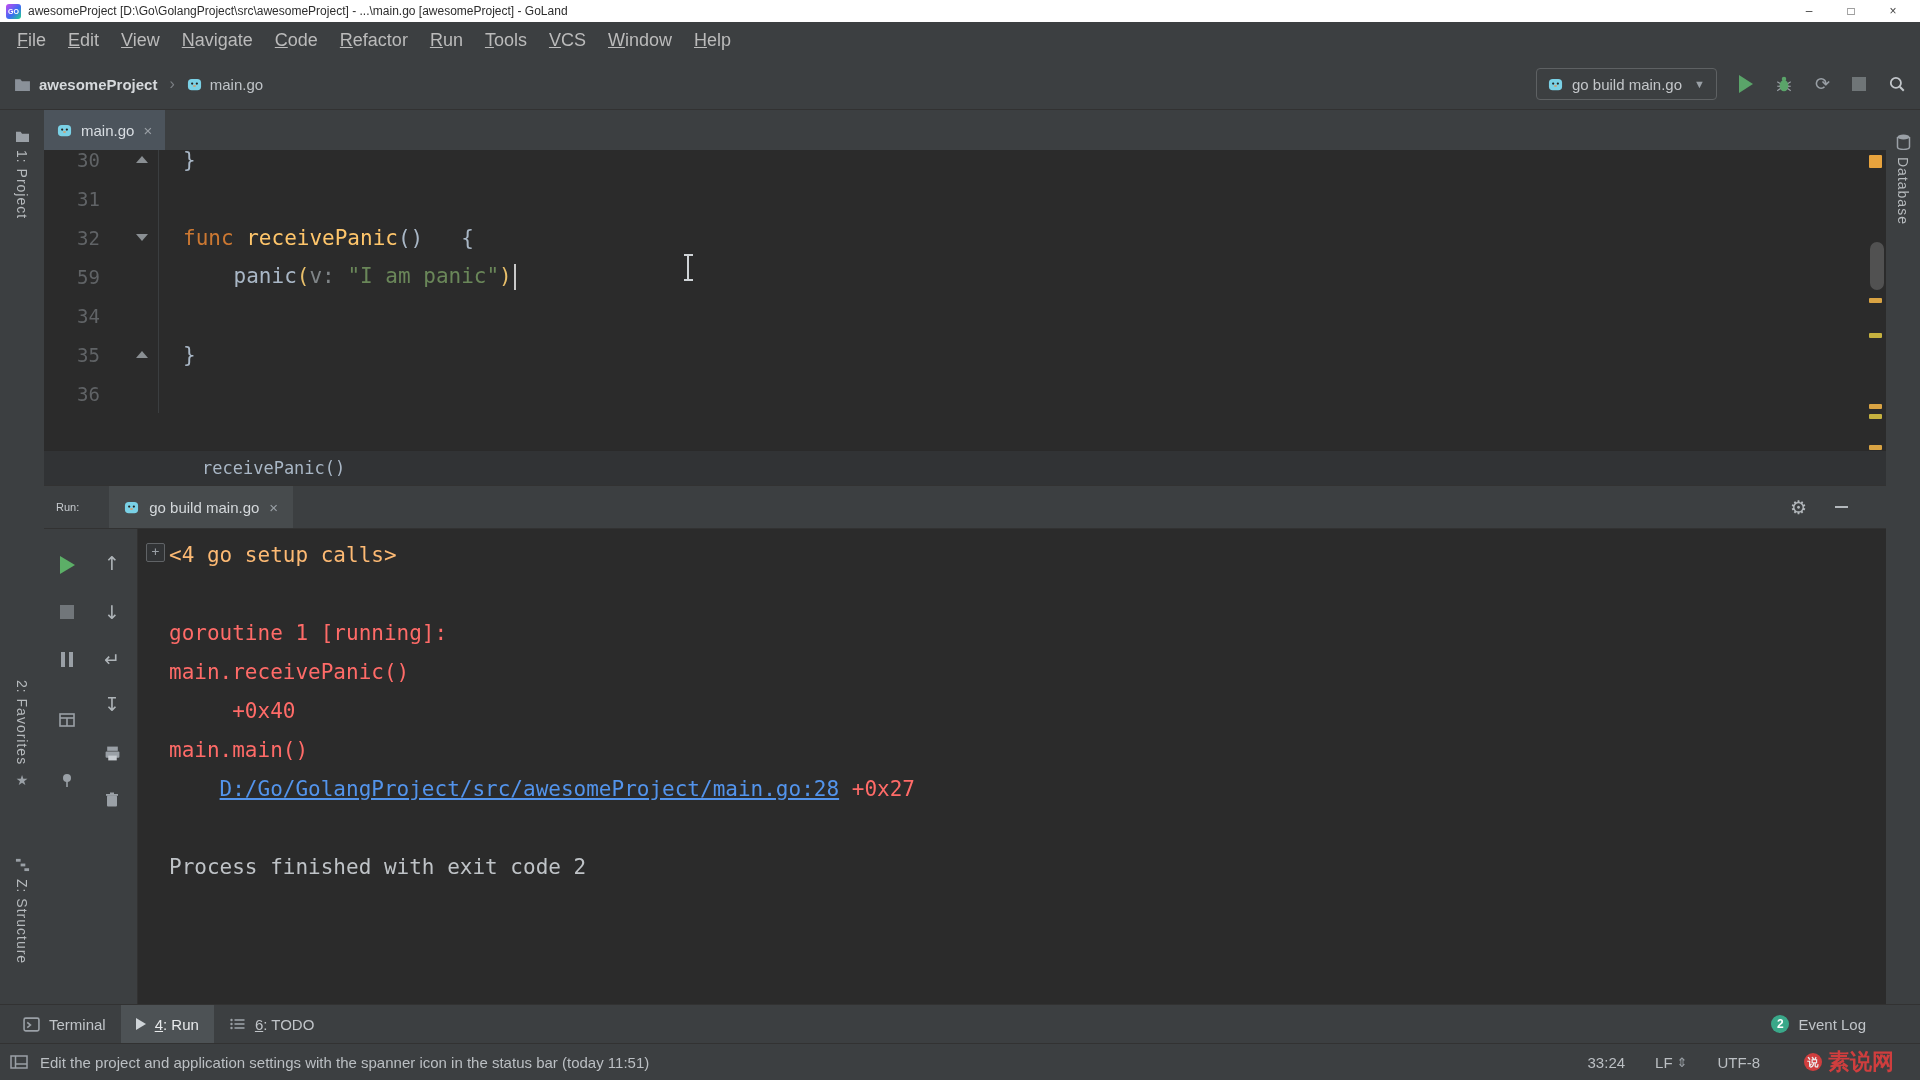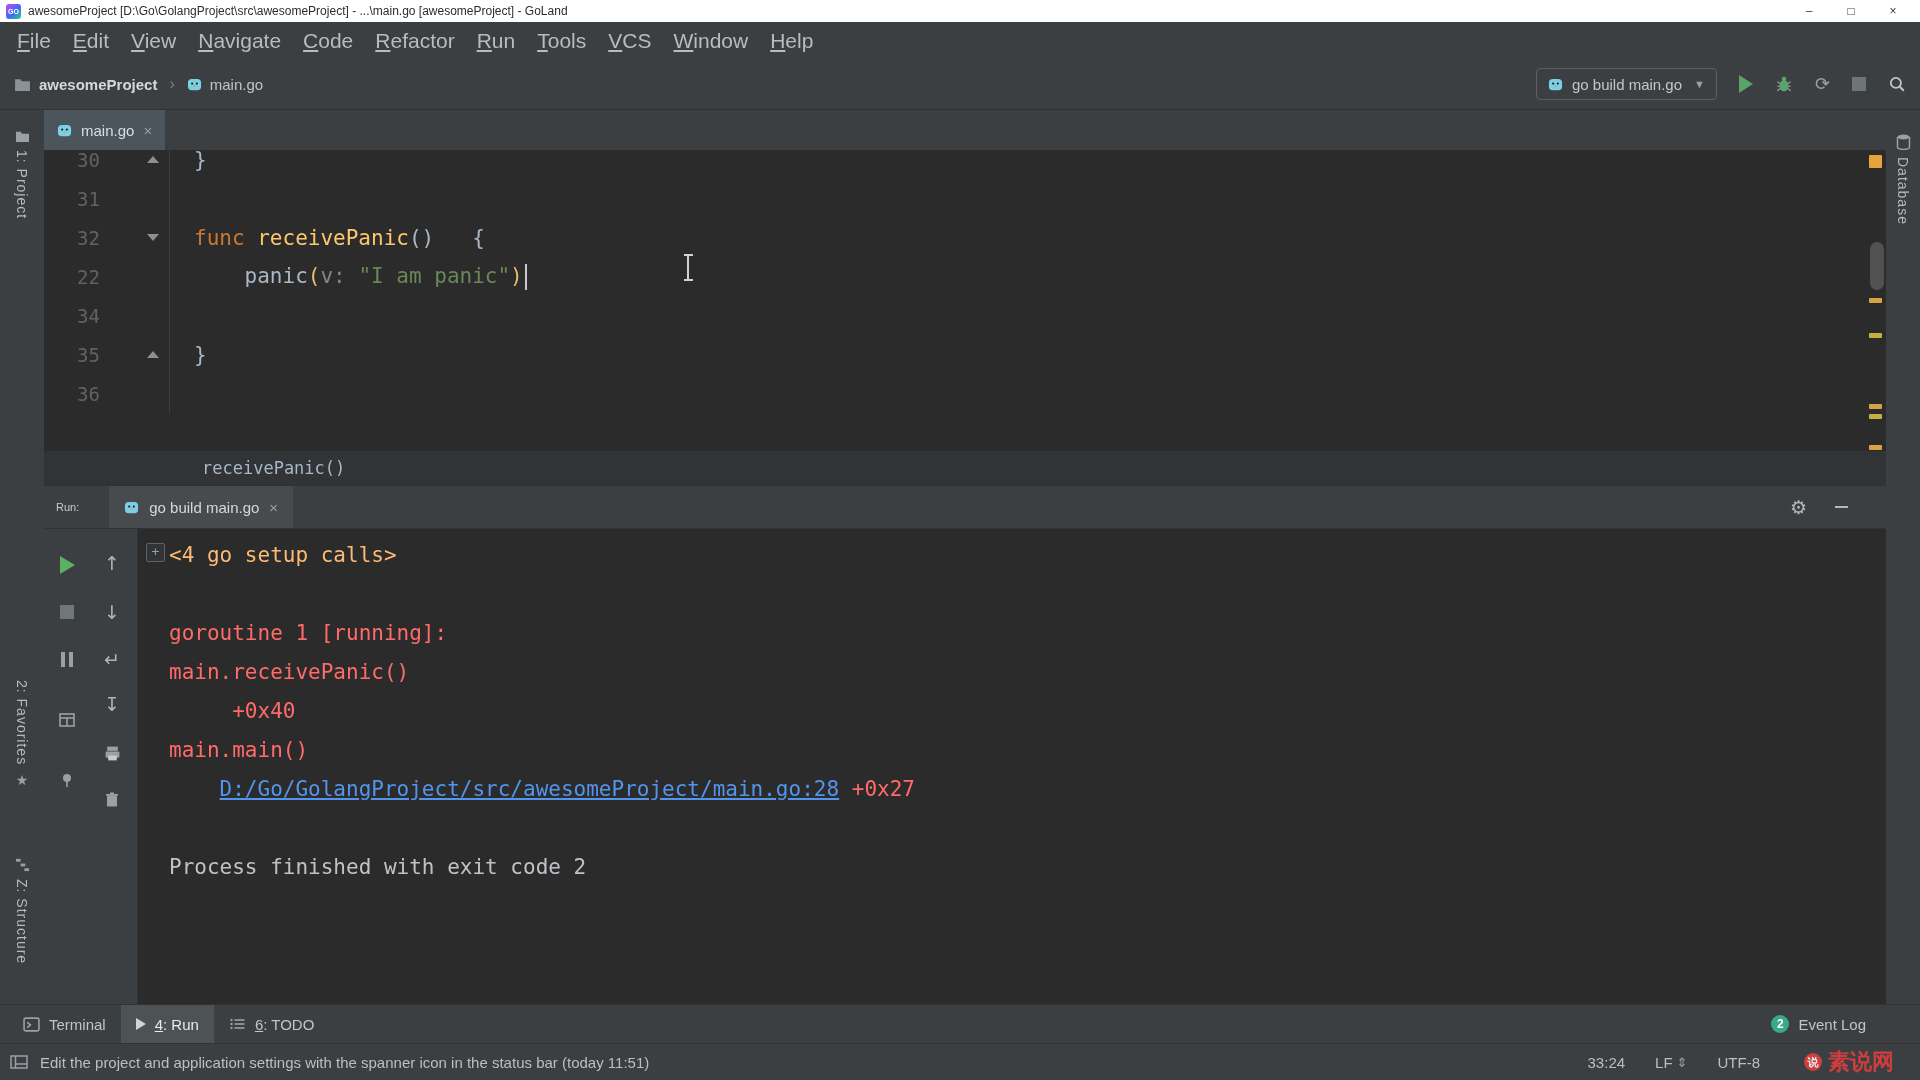--- a/index.html
+++ b/index.html
@@ -12,21 +12,21 @@
   .app-logo{width:15px;height:15px;border-radius:3px;flex:none;
             background:linear-gradient(135deg,#c84af0 0%,#3d6bf4 55%,#21d789 100%);
             color:#fff;font-size:7px;font-weight:bold;display:flex;align-items:center;justify-content:center;}
   .title-text{margin-left:7px;font-size:12px;color:#2d2d2d;white-space:nowrap;}
   .win-controls{margin-left:auto;display:flex;height:100%;}
   .win-btn{width:42px;height:100%;display:flex;align-items:center;justify-content:center;color:#444;font-size:12px;}
 
   
   .menu-bar{position:absolute;top:22px;left:0;width:100%;height:37px;background:#3c3f41;
             display:flex;align-items:center;padding-left:6px;box-sizing:border-box;}
-  .menu-item{padding:0 11px;font-size:21px;color:#bbbbbb;cursor:default;}
+  .menu-item{padding:0 11px;font-size:18px;color:#bbbbbb;cursor:default;}
   .mn{text-decoration:underline;}
 
   
   .nav-bar{position:absolute;top:59px;left:0;width:100%;height:51px;background:#3c3f41;
            border-bottom:1px solid #323232;display:flex;padding:0 14px;box-sizing:border-box;}
   .crumb{font-size:15px;display:flex;align-items:center;gap:8px;}
   .crumb-project{font-weight:bold;color:#d6d9dc;}
   .crumb-file{color:#bfc3c7;}
   .crumb-sep{color:#7b7f84;margin:0 4px;font-size:16px;}
   .nav-right{margin-left:auto;display:flex;align-items:center;gap:22px;}
@@ -49,21 +49,21 @@
   #tab-strip{position:absolute;left:44px;top:110px;right:34px;height:40px;background:#3c3f41;
              border-bottom:1px solid #323232;display:flex;align-items:stretch;}
   .ed-tab{display:flex;align-items:center;gap:9px;padding:0 13px;background:#4c545c;color:#d8dde2;font-size:15px;}
   .tab-close{color:#9aa0a6;font-size:15px;}
 
   
   #editor{position:absolute;left:44px;top:150px;right:34px;height:300px;background:#2b2b2b;overflow:hidden;
           font-family:"DejaVu Sans Mono",monospace;}
   #editor-lines{margin-top:-10px;}
   .code-line{display:flex;height:39px;align-items:center;font-size:21px;}
-  .gutter{width:126px;flex:none;display:flex;align-items:center;height:100%;
+  .gutter{width:115px;flex:none;display:flex;align-items:center;height:100%;
           border-right:1px solid #3b3e40;box-sizing:border-box;}
   .ln{width:56px;text-align:right;color:#606366;font-size:19px;flex:none;}
   .fold{flex:1;display:flex;justify-content:flex-end;padding-right:10px;}
   .code{white-space:pre;padding-left:24px;color:#a9b7c6;}
   .c-plain{color:#a9b7c6;}
   .c-kw{color:#cc7832;}
   .c-fn{color:#ffc66b;}
   .c-str{color:#6a8759;}
   .c-hint{color:#7f8487;}
   .c-paren{color:#e8bf6a;}
@@ -273,21 +273,21 @@
           <div class="gutter">
             <span class="ln">32</span>
             <span class="fold">
               <span class="tri-down"></span>
             </span>
           </div>
           <span class="code"><span class="c-kw">func </span><span class="c-fn">receivePanic</span><span class="c-plain">()   {</span></span>
         </div>
         <div class="code-line">
           <div class="gutter">
-            <span class="ln">22</span>
+            <span class="ln">59</span>
             <span class="fold"></span>
           </div>
           <span class="code"><span class="c-plain">    panic</span><span class="c-paren">(</span><span class="c-hint">v: </span><span class="c-str">"I am panic"</span><span class="c-paren">)</span><span class="caret"></span></span>
         </div>
         <div class="code-line">
           <div class="gutter">
             <span class="ln">34</span>
             <span class="fold"></span>
           </div>
           <span class="code"></span>

